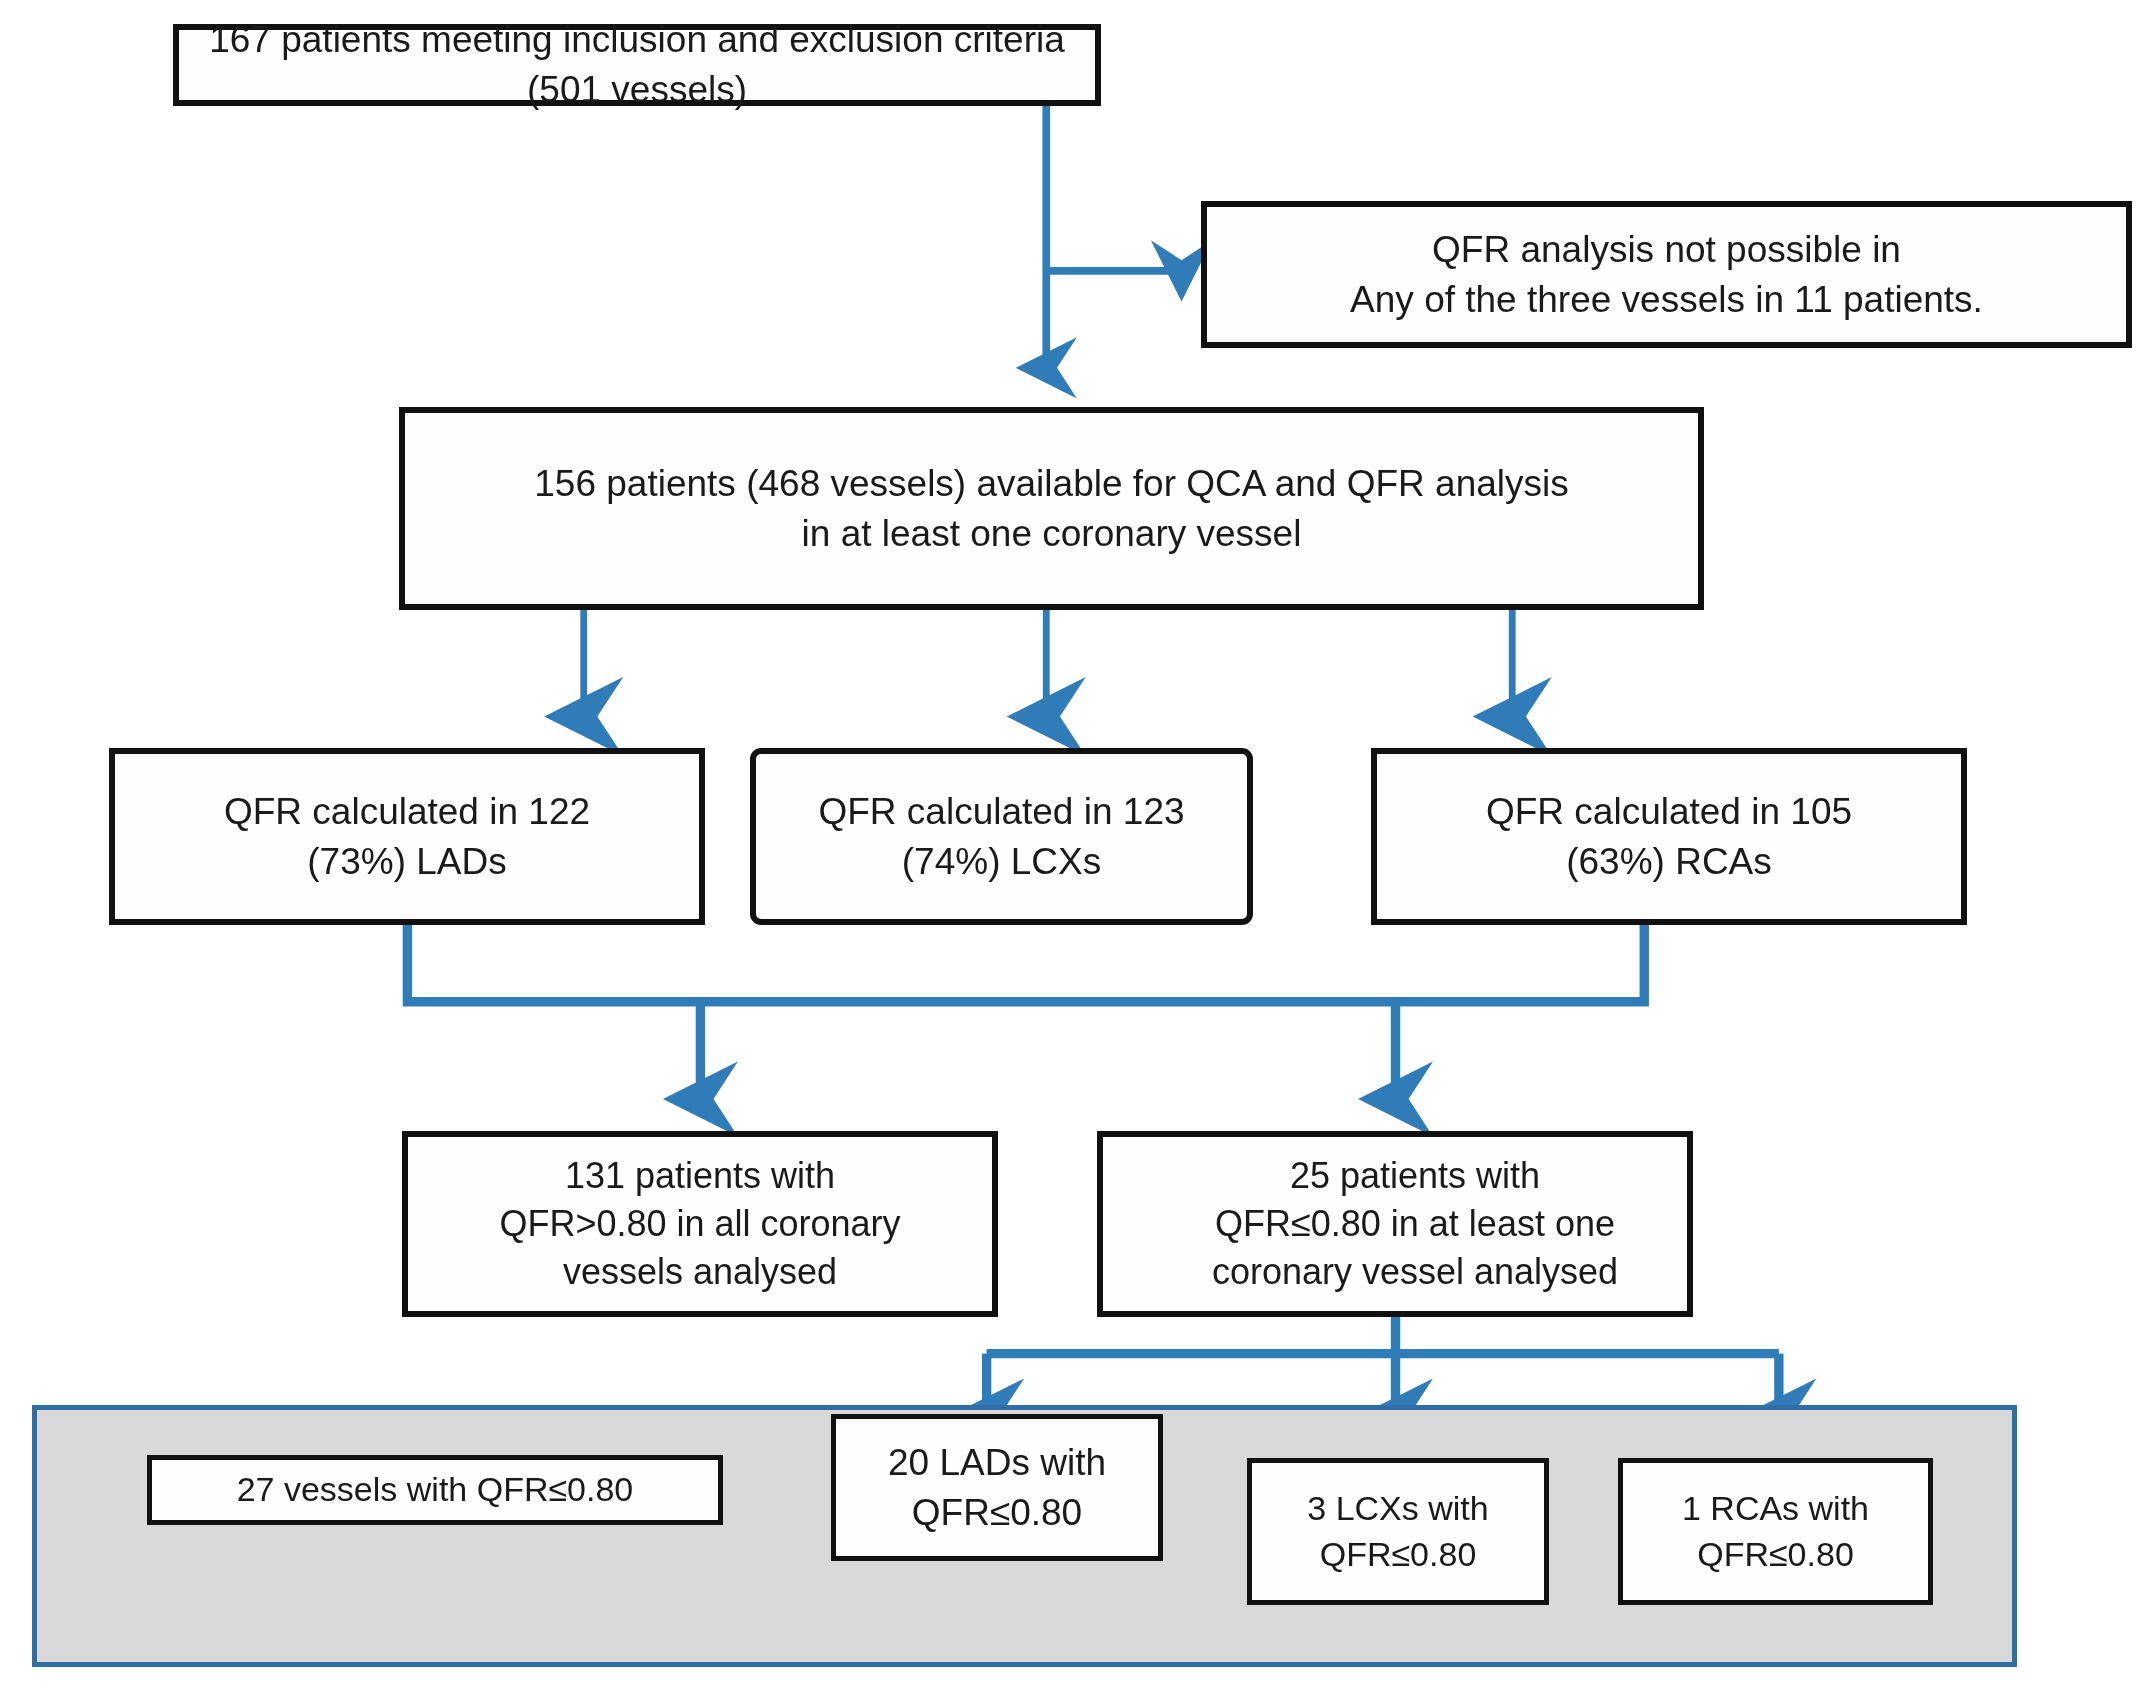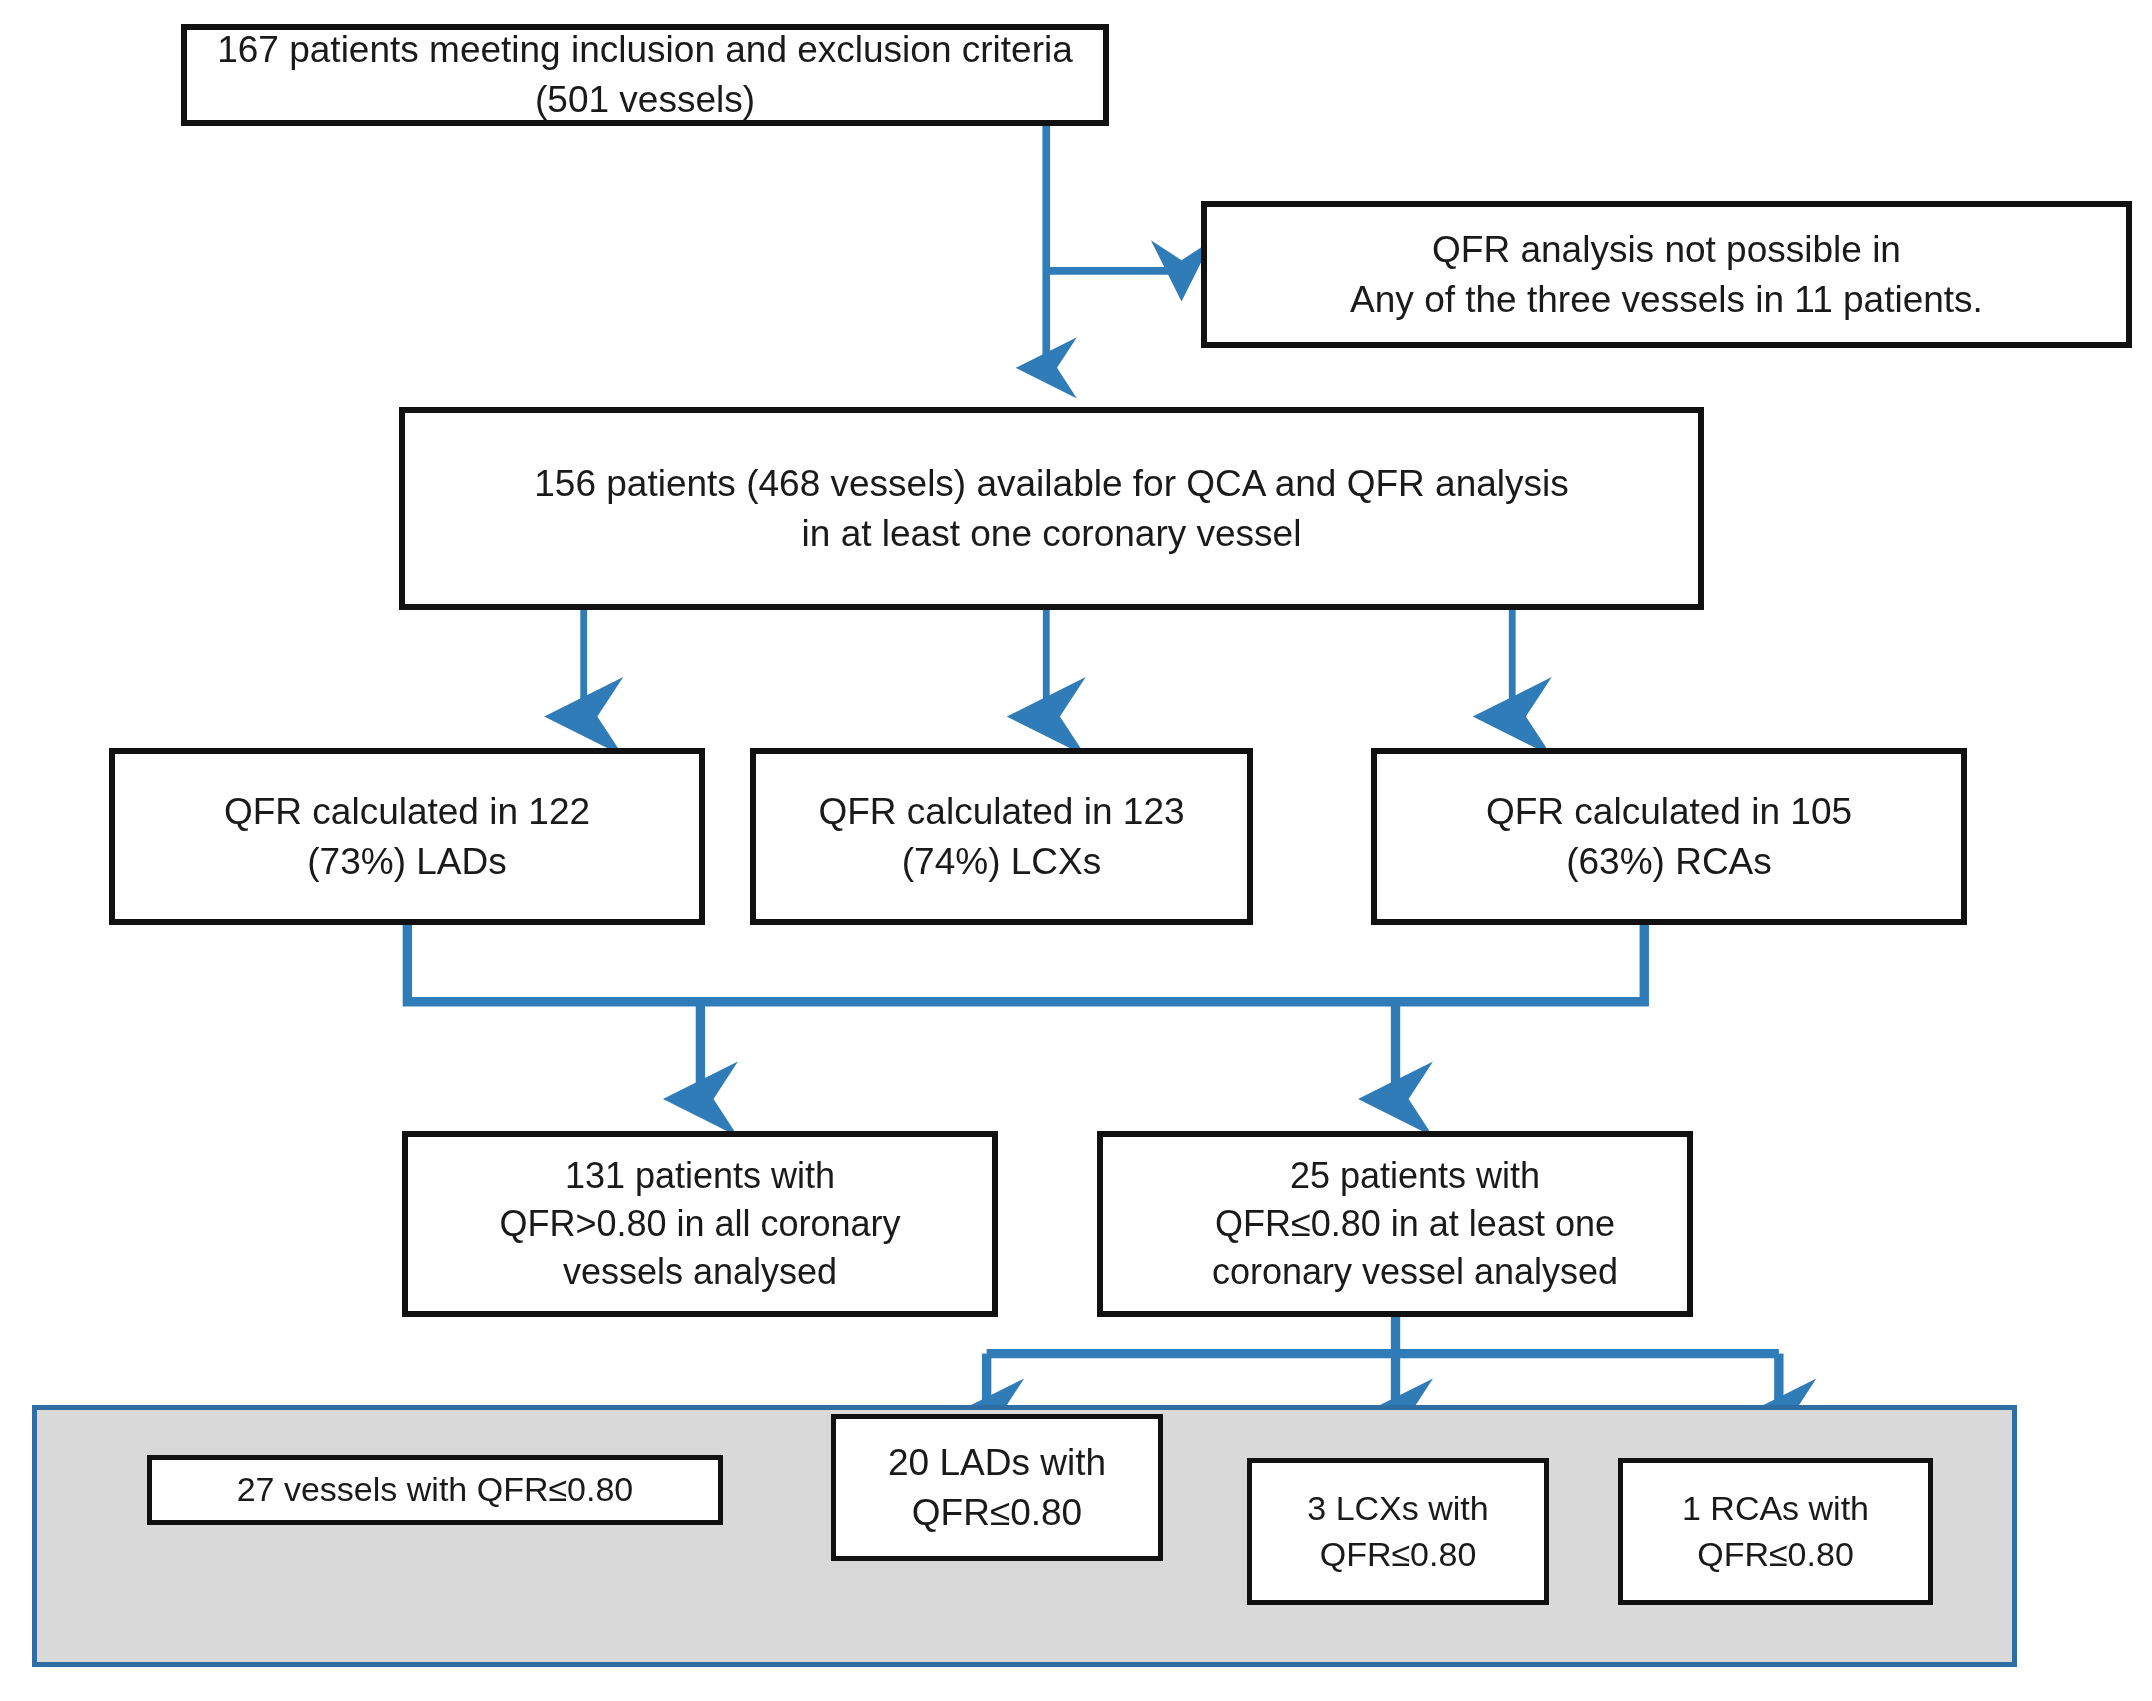--- a/index.html
+++ b/index.html
@@ -47,25 +47,25 @@
     position: absolute;
     box-sizing: border-box;
     background: #d9d9d9;
     border: 5.1px solid #2f6ea5;
     z-index: 1;
   }
   .node.small {
     border-width: 5.1px;
   }
   
-  #n-top        { left:181px;  top:24px;   width:928px; height:102px;  font-size:37px; }
+  #n-top        { left:173px;  top:24px;   width:928px; height:82px;  font-size:37px; }
   #n-excluded   { left:1201px; top:201px;  width:931px; height:147px; font-size:37px; }
   #n-available  { left:399px;  top:407px;  width:1305px; height:203px; font-size:37px; }
   #n-lad        { left:109px;  top:748px;  width:596px;  height:177px; font-size:37px;justify-content:center; }
-  #n-lcx        { left:750px;  top:748px;  width:503px;  height:177px; font-size:37px; }
+  #n-lcx        { left:750px;  top:748px;  width:503px;  height:177px; font-size:37px;border-radius:11px; }
   #n-rca        { left:1371px; top:748px;  width:596px;  height:177px; font-size:37px; }
   #n-qfr-high   { left:402px;  top:1131px; width:596px;  height:186px; font-size:36px; }
   #n-qfr-low    { left:1097px; top:1131px; width:596px;  height:186px; font-size:36px;padding-left:40px; }
   #n-vessels27  { left:147px;  top:1455px; width:576px;  height:70px;  font-size:34px; }
   #n-lad20      { left:831px;  top:1414px; width:332px;  height:147px; font-size:37px; }
   #n-lcx3       { left:1233px; top:1458px; width:302px;  height:147px; font-size:34px;margin-left:14px; }
   #n-rca4       { left:1618px; top:1458px; width:315px;  height:147px; font-size:34px; }
   #gray         { left:32px;   top:1405px; width:1985px; height:262px; }
 </style>
 </head>

